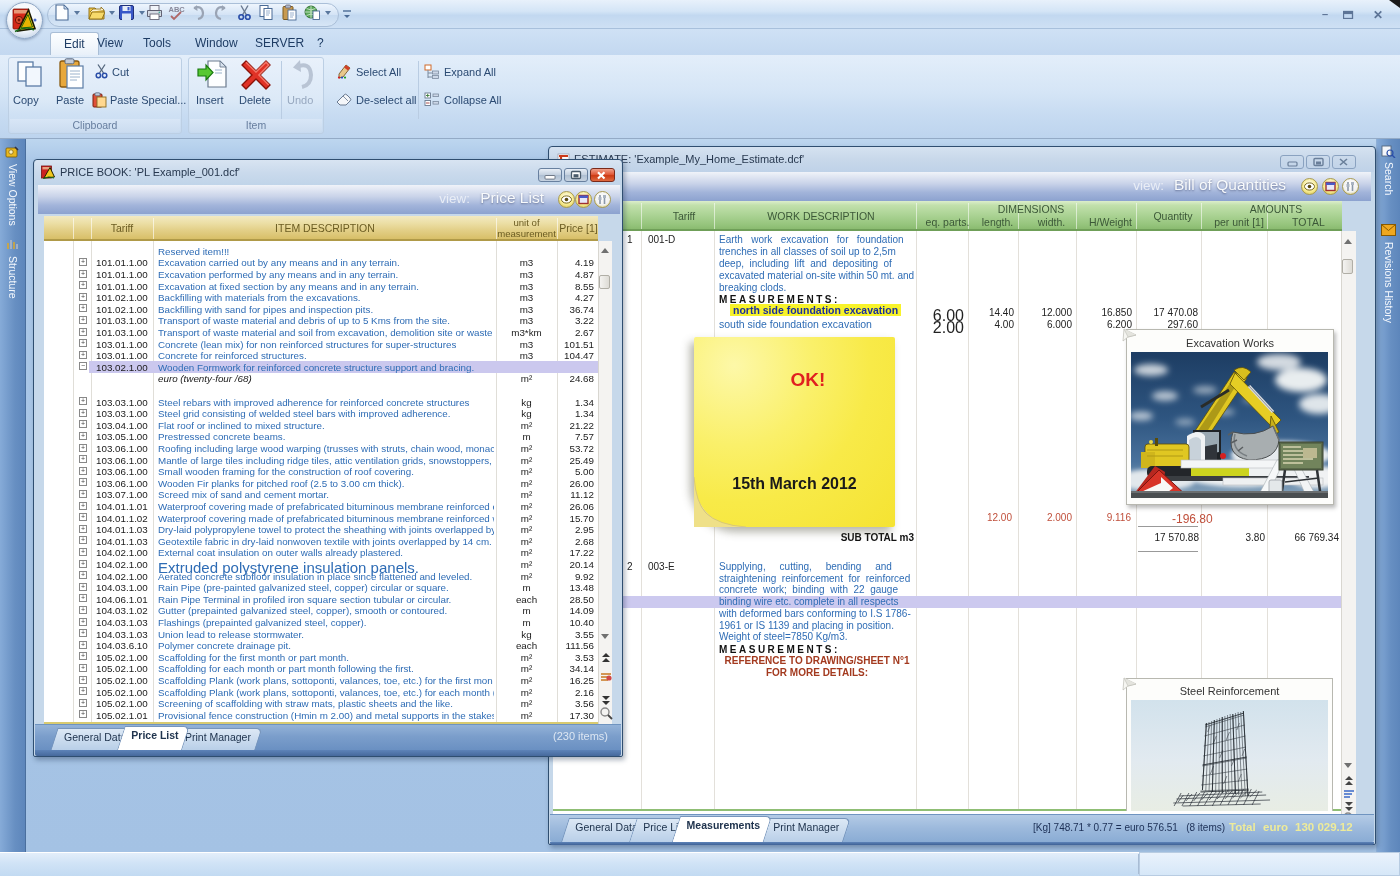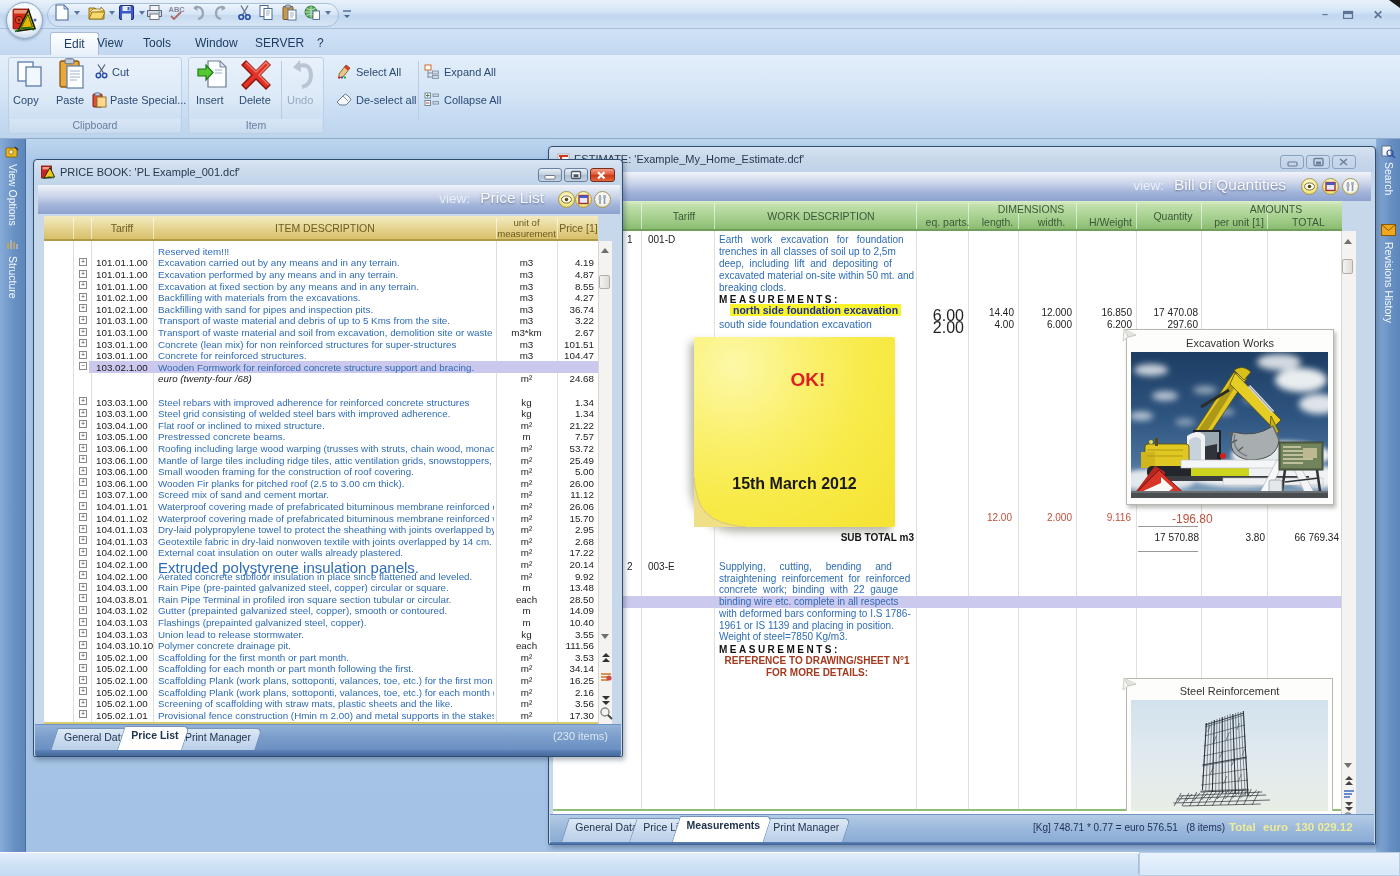--- a/index.html
+++ b/index.html
@@ -729,41 +729,41 @@
 <div class="abs" style="left:52px;top:354.5px;width:55px;font-size:9.8px;color:#1a1a1a;">104.02.1.00</div>
 <div class="abs" style="left:114px;top:354.5px;width:336px;font-size:9.8px;white-space:nowrap;overflow:hidden;color:#2e6cb5;">Aerated concrete subfloor insulation in place since flattened and leveled.</div>
 <div class="abs" style="left:452px;top:354.5px;width:61px;text-align:center;font-size:9.8px;color:#1a1a1a;">m²</div>
 <div class="abs" style="left:470px;top:354.5px;width:80px;text-align:right;font-size:9.8px;color:#1a1a1a;">9.92</div>
 <div class="abs" style="left:35px;top:366.8px;width:8px;height:8px;border:1px solid #888;background:#fff;font-size:7px;line-height:6px;text-align:center;color:#444;">+</div>
 <div class="abs" style="left:52px;top:366.1px;width:55px;font-size:9.8px;color:#1a1a1a;">104.03.1.00</div>
 <div class="abs" style="left:114px;top:366.1px;width:336px;font-size:9.8px;white-space:nowrap;overflow:hidden;color:#2e6cb5;">Rain Pipe (pre-painted galvanized steel, copper) circular or square.</div>
 <div class="abs" style="left:452px;top:366.1px;width:61px;text-align:center;font-size:9.8px;color:#1a1a1a;">m</div>
 <div class="abs" style="left:470px;top:366.1px;width:80px;text-align:right;font-size:9.8px;color:#1a1a1a;">13.48</div>
 <div class="abs" style="left:35px;top:378.4px;width:8px;height:8px;border:1px solid #888;background:#fff;font-size:7px;line-height:6px;text-align:center;color:#444;">+</div>
-<div class="abs" style="left:52px;top:377.7px;width:55px;font-size:9.8px;color:#1a1a1a;">104.03.8.01</div>
+<div class="abs" style="left:52px;top:377.7px;width:55px;font-size:9.8px;color:#1a1a1a;">104.06.1.01</div>
 <div class="abs" style="left:114px;top:377.7px;width:336px;font-size:9.8px;white-space:nowrap;overflow:hidden;color:#2e6cb5;">Rain Pipe Terminal  in profiled iron square section tubular or circular.</div>
 <div class="abs" style="left:452px;top:377.7px;width:61px;text-align:center;font-size:9.8px;color:#1a1a1a;">each</div>
 <div class="abs" style="left:470px;top:377.7px;width:80px;text-align:right;font-size:9.8px;color:#1a1a1a;">28.50</div>
 <div class="abs" style="left:35px;top:390.0px;width:8px;height:8px;border:1px solid #888;background:#fff;font-size:7px;line-height:6px;text-align:center;color:#444;">+</div>
 <div class="abs" style="left:52px;top:389.3px;width:55px;font-size:9.8px;color:#1a1a1a;">104.03.1.02</div>
 <div class="abs" style="left:114px;top:389.3px;width:336px;font-size:9.8px;white-space:nowrap;overflow:hidden;color:#2e6cb5;">Gutter (prepainted galvanized steel, copper), smooth or contoured.</div>
 <div class="abs" style="left:452px;top:389.3px;width:61px;text-align:center;font-size:9.8px;color:#1a1a1a;">m</div>
 <div class="abs" style="left:470px;top:389.3px;width:80px;text-align:right;font-size:9.8px;color:#1a1a1a;">14.09</div>
 <div class="abs" style="left:35px;top:401.6px;width:8px;height:8px;border:1px solid #888;background:#fff;font-size:7px;line-height:6px;text-align:center;color:#444;">+</div>
 <div class="abs" style="left:52px;top:400.9px;width:55px;font-size:9.8px;color:#1a1a1a;">104.03.1.03</div>
 <div class="abs" style="left:114px;top:400.9px;width:336px;font-size:9.8px;white-space:nowrap;overflow:hidden;color:#2e6cb5;">Flashings (prepainted galvanized steel, copper).</div>
 <div class="abs" style="left:452px;top:400.9px;width:61px;text-align:center;font-size:9.8px;color:#1a1a1a;">m</div>
 <div class="abs" style="left:470px;top:400.9px;width:80px;text-align:right;font-size:9.8px;color:#1a1a1a;">10.40</div>
 <div class="abs" style="left:35px;top:413.2px;width:8px;height:8px;border:1px solid #888;background:#fff;font-size:7px;line-height:6px;text-align:center;color:#444;">+</div>
 <div class="abs" style="left:52px;top:412.5px;width:55px;font-size:9.8px;color:#1a1a1a;">104.03.1.03</div>
 <div class="abs" style="left:114px;top:412.5px;width:336px;font-size:9.8px;white-space:nowrap;overflow:hidden;color:#2e6cb5;">Union lead to release stormwater.</div>
 <div class="abs" style="left:452px;top:412.5px;width:61px;text-align:center;font-size:9.8px;color:#1a1a1a;">kg</div>
 <div class="abs" style="left:470px;top:412.5px;width:80px;text-align:right;font-size:9.8px;color:#1a1a1a;">3.55</div>
 <div class="abs" style="left:35px;top:424.8px;width:8px;height:8px;border:1px solid #888;background:#fff;font-size:7px;line-height:6px;text-align:center;color:#444;">+</div>
-<div class="abs" style="left:52px;top:424.1px;width:55px;font-size:9.8px;color:#1a1a1a;">104.03.10.10</div>
+<div class="abs" style="left:52px;top:424.1px;width:55px;font-size:9.8px;color:#1a1a1a;">104.03.6.10</div>
 <div class="abs" style="left:114px;top:424.1px;width:336px;font-size:9.8px;white-space:nowrap;overflow:hidden;color:#2e6cb5;">Polymer concrete drainage pit.</div>
 <div class="abs" style="left:452px;top:424.1px;width:61px;text-align:center;font-size:9.8px;color:#1a1a1a;">each</div>
 <div class="abs" style="left:470px;top:424.1px;width:80px;text-align:right;font-size:9.8px;color:#1a1a1a;">111.56</div>
 <div class="abs" style="left:35px;top:436.4px;width:8px;height:8px;border:1px solid #888;background:#fff;font-size:7px;line-height:6px;text-align:center;color:#444;">+</div>
 <div class="abs" style="left:52px;top:435.7px;width:55px;font-size:9.8px;color:#1a1a1a;">105.02.1.00</div>
 <div class="abs" style="left:114px;top:435.7px;width:336px;font-size:9.8px;white-space:nowrap;overflow:hidden;color:#2e6cb5;">Scaffolding for the first month or part month.</div>
 <div class="abs" style="left:452px;top:435.7px;width:61px;text-align:center;font-size:9.8px;color:#1a1a1a;">m²</div>
 <div class="abs" style="left:470px;top:435.7px;width:80px;text-align:right;font-size:9.8px;color:#1a1a1a;">3.53</div>
 <div class="abs" style="left:35px;top:448.0px;width:8px;height:8px;border:1px solid #888;background:#fff;font-size:7px;line-height:6px;text-align:center;color:#444;">+</div>
 <div class="abs" style="left:52px;top:447.3px;width:55px;font-size:9.8px;color:#1a1a1a;">105.02.1.00</div>

